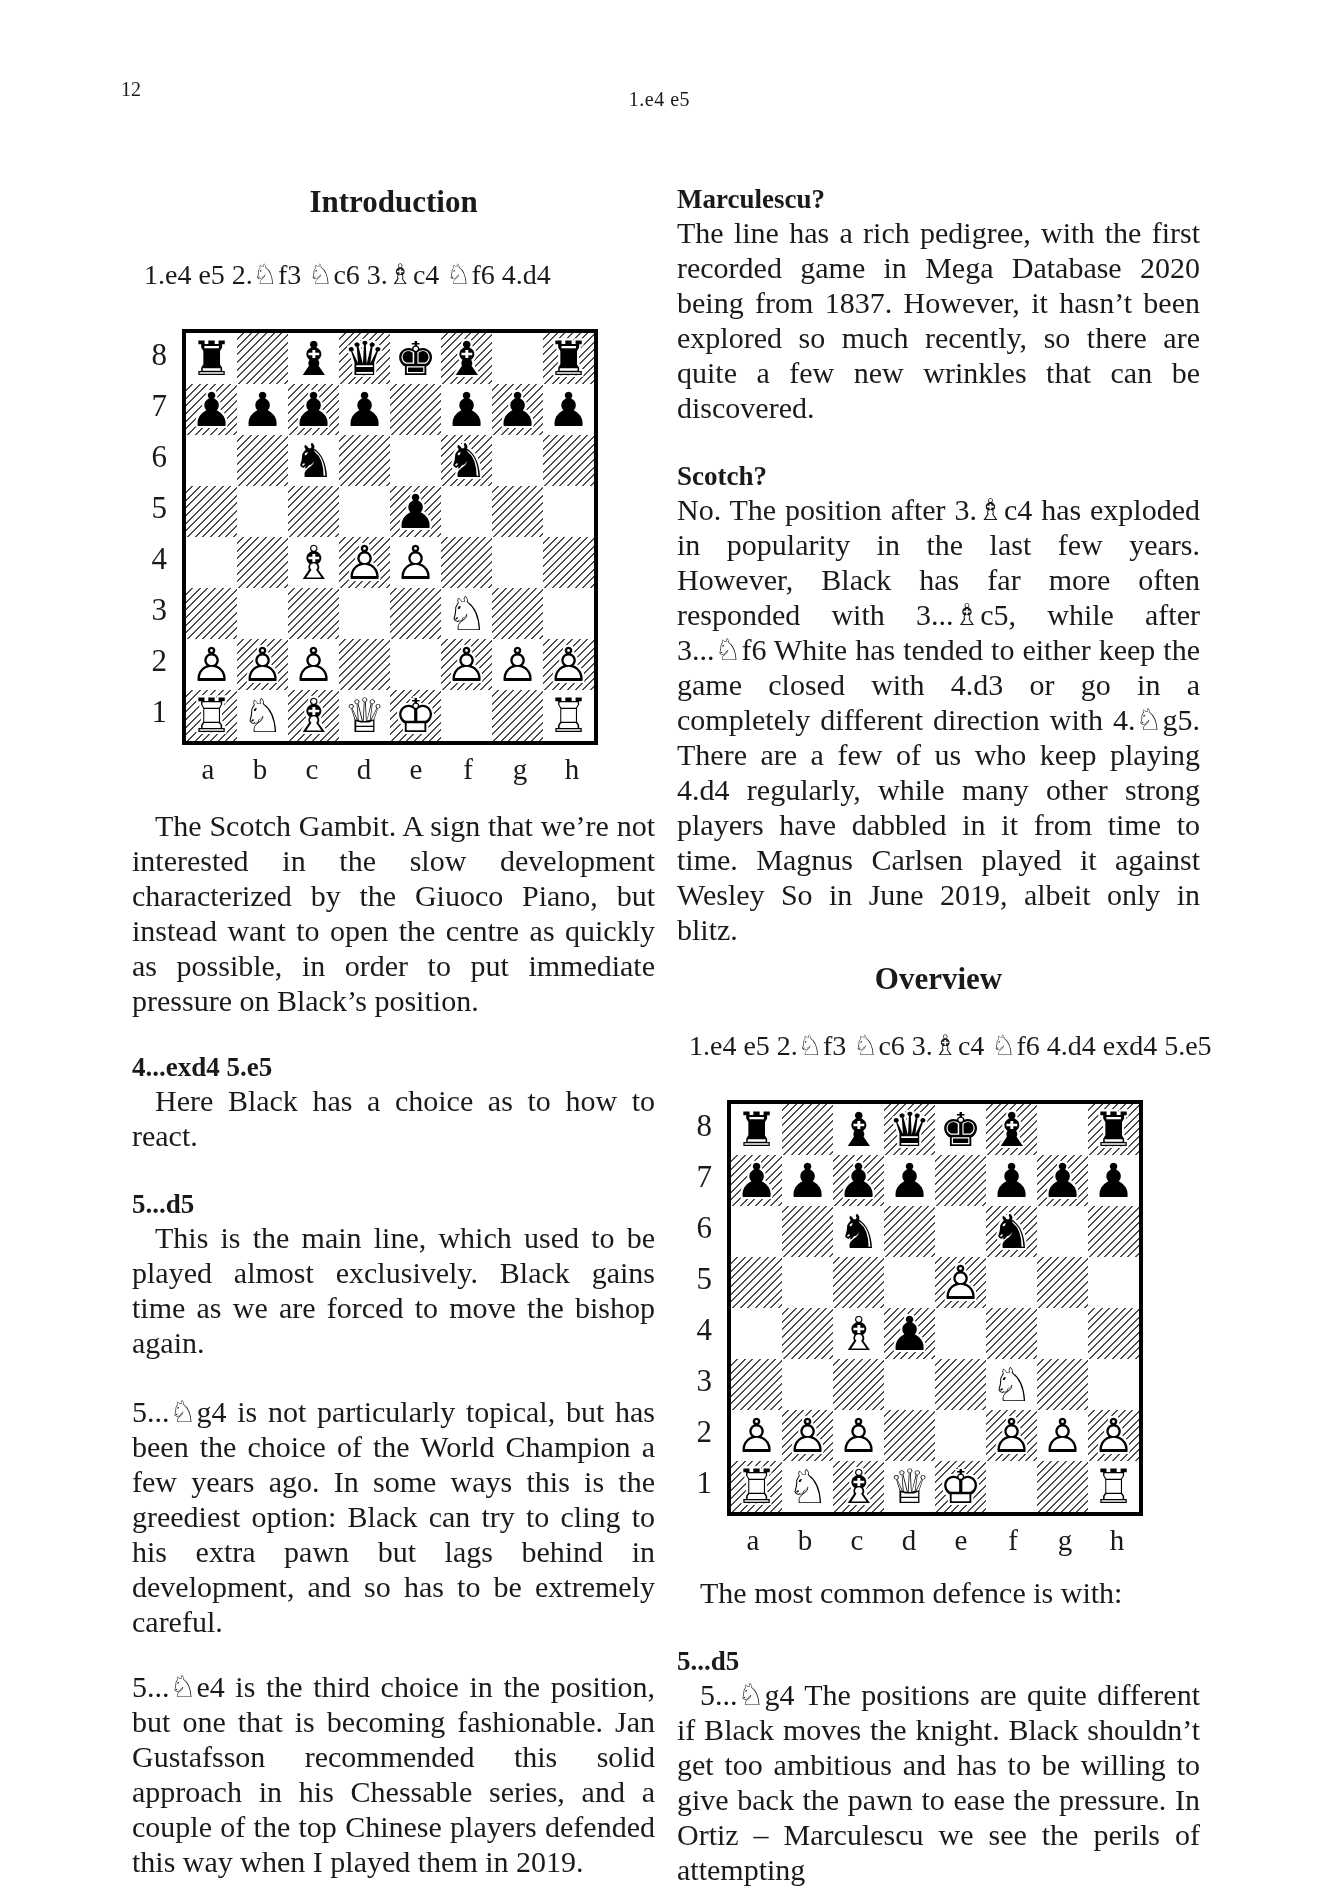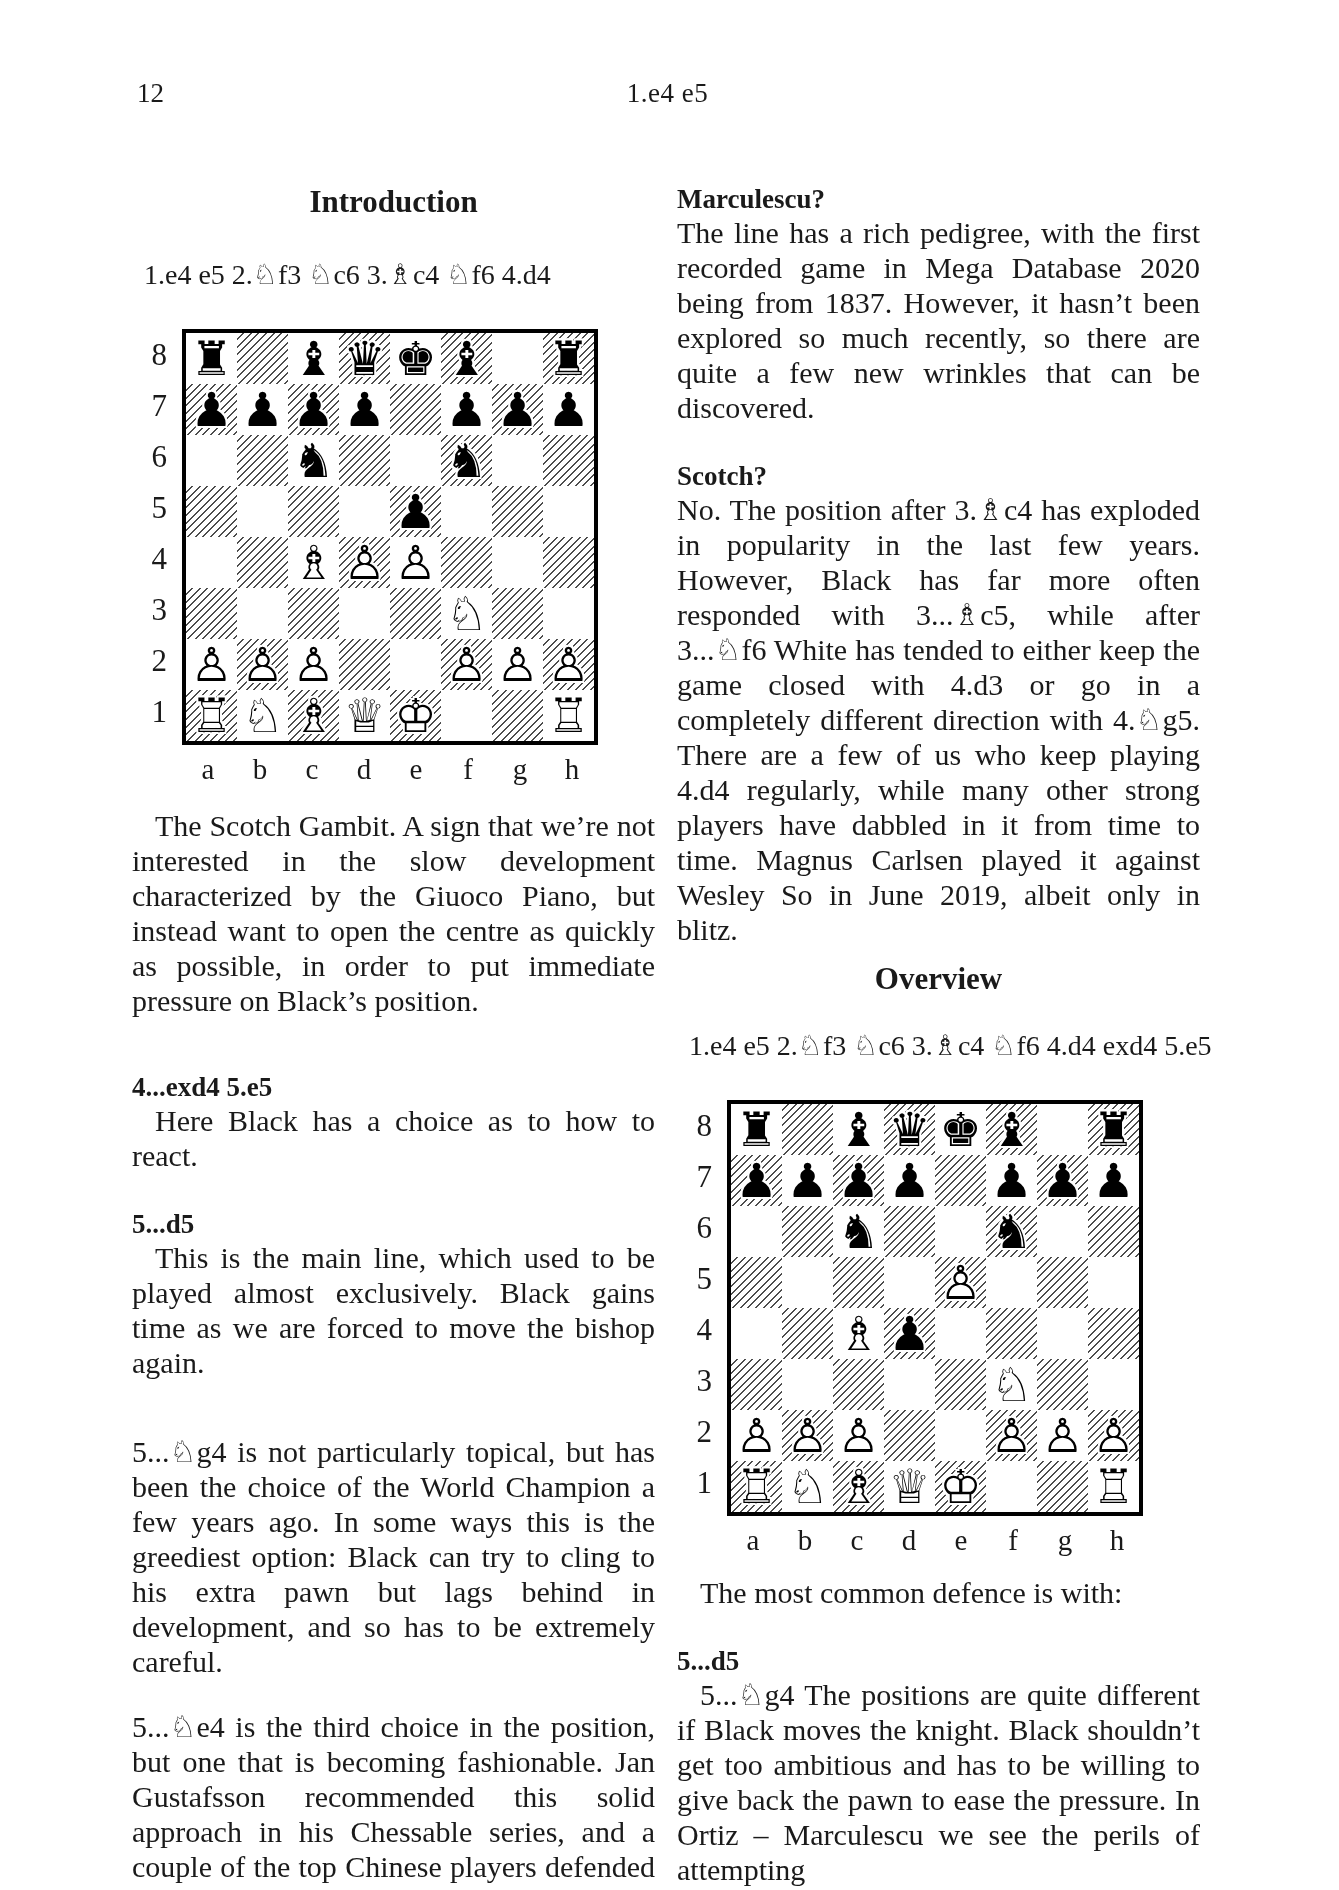--- a/index.html
+++ b/index.html
@@ -2,36 +2,36 @@
 <html><head>
 <meta charset="utf-8">
 <style>
   html,body{margin:0;padding:0;background:#ffffff;}
   body{
     width:1339px;height:1890px;overflow:hidden;
     color:#1a1a1a;
     font-family:"Liberation Serif","DejaVu Serif","DejaVu Sans",serif;
   }
   .page{box-sizing:border-box;width:1339px;height:1890px;padding:78px 139px 30px 119px;position:relative;}
-  .pageheader{position:relative;height:34px;font-size:27px;margin-left:16px;}
+  .pageheader{position:relative;height:34px;font-size:20px;}
   .pagenum{position:absolute;left:2px;top:0;}
-  .running{position:absolute;left:50%;transform:translateX(-50%);top:0;letter-spacing:0.5px;}
+  .running{position:absolute;left:50%;transform:translateX(-50%);top:10px;letter-spacing:0.5px;}
   .columns{display:flex;gap:22px;margin-top:72px;justify-content:flex-end;}
   .col{width:523px;}
   .section{font-size:31px;font-weight:bold;text-align:center;margin:0;}
   .subhead{font-size:27px;font-weight:bold;margin:0;}
   .body{font-size:30px;line-height:35px;text-align:justify;margin:0;}
   .indent{text-indent:23px;}
   .moveline{font-size:28px;font-weight:normal;margin:38px 0 0 12px;white-space:nowrap;}
   .mt18{margin-top:18px;}
   .mt22{margin-top:22px;}
   .mt26{margin-top:14px;}
   .mt30{margin-top:30px;}
   .mt32{margin-top:32px;}
-  .mt34{margin-top:54px;}
+  .mt34{margin-top:34px;}
   .mt36{margin-top:36px;}
   
   .diagram{margin-top:38px;}
   .board-row{display:flex;}
   .ranks{width:50px;box-sizing:border-box;}
   .ranks div{height:51px;display:flex;align-items:center;justify-content:flex-end;padding-right:15px;font-size:31px;}
   .board{width:408px;height:408px;border:4px solid #000;display:grid;grid-template-columns:repeat(8,51px);grid-auto-rows:51px;background:#fff;}
   .sq{width:51px;height:51px;position:relative;}
   .sq.dark{background:repeating-linear-gradient(135deg,#ffffff 0px,#ffffff 4px,#4d4d4d 4px,#4d4d4d 5.4px);}
   .pc{position:absolute;inset:0;display:flex;align-items:center;justify-content:center;

